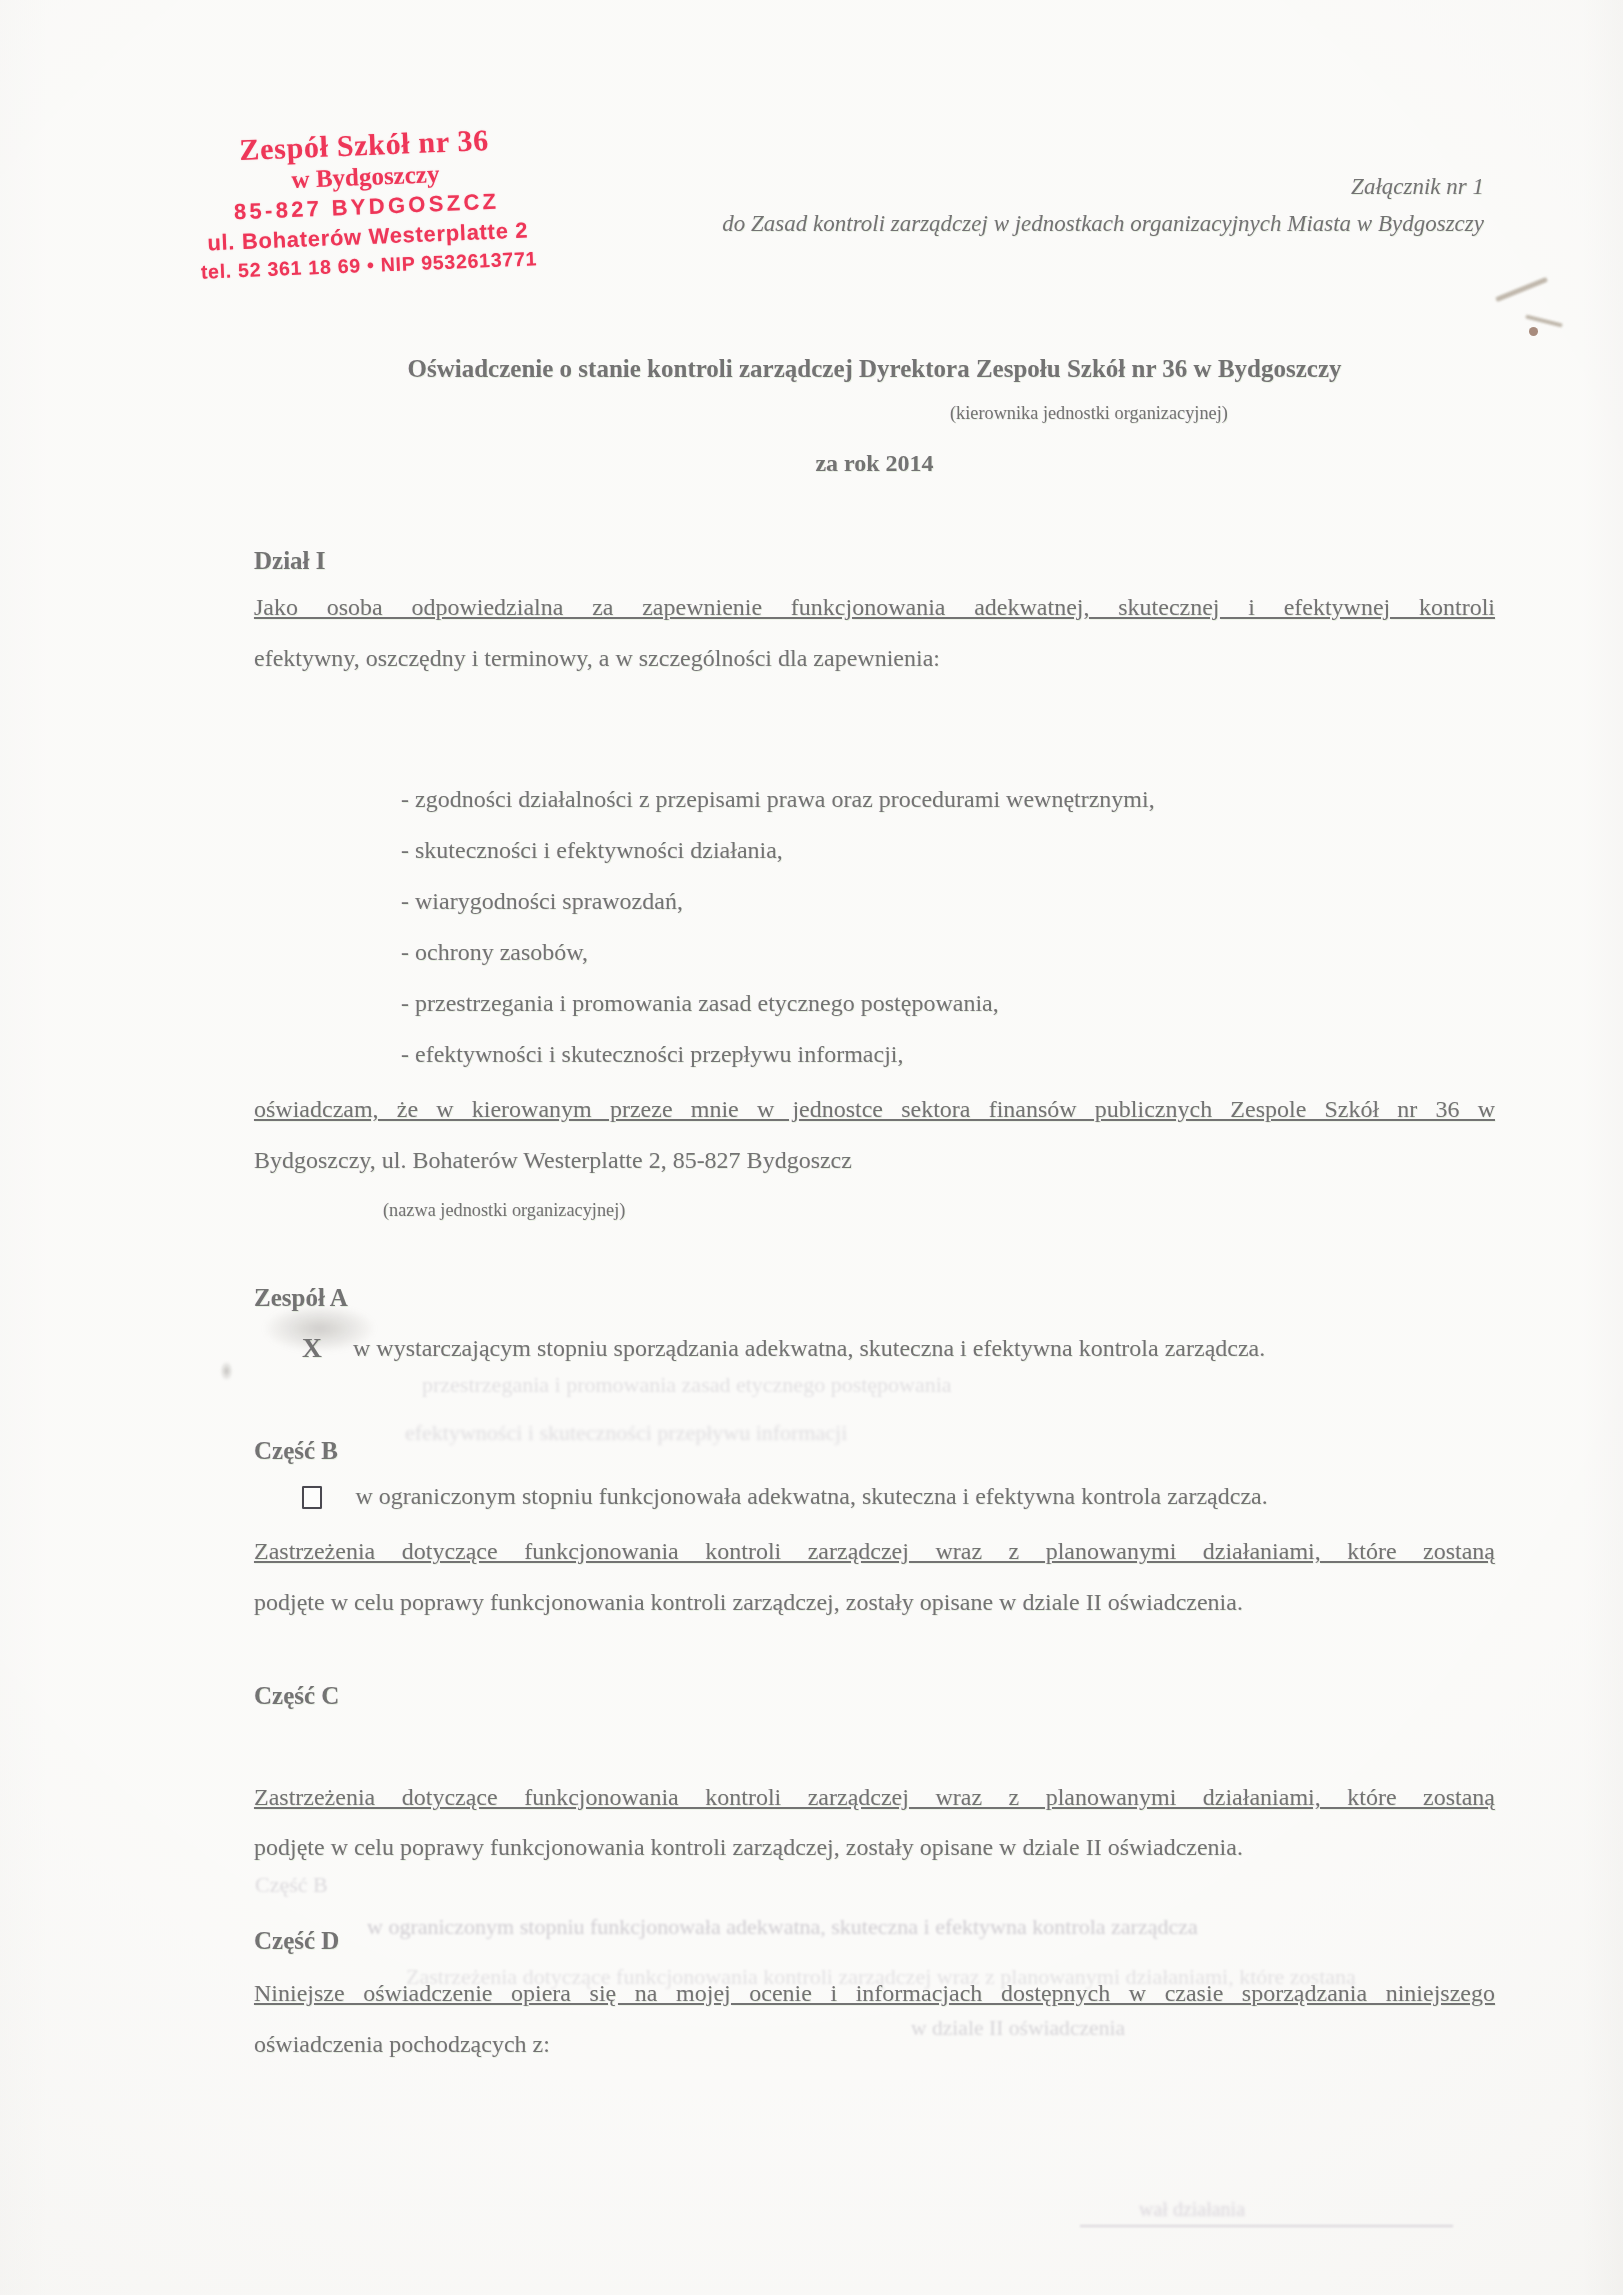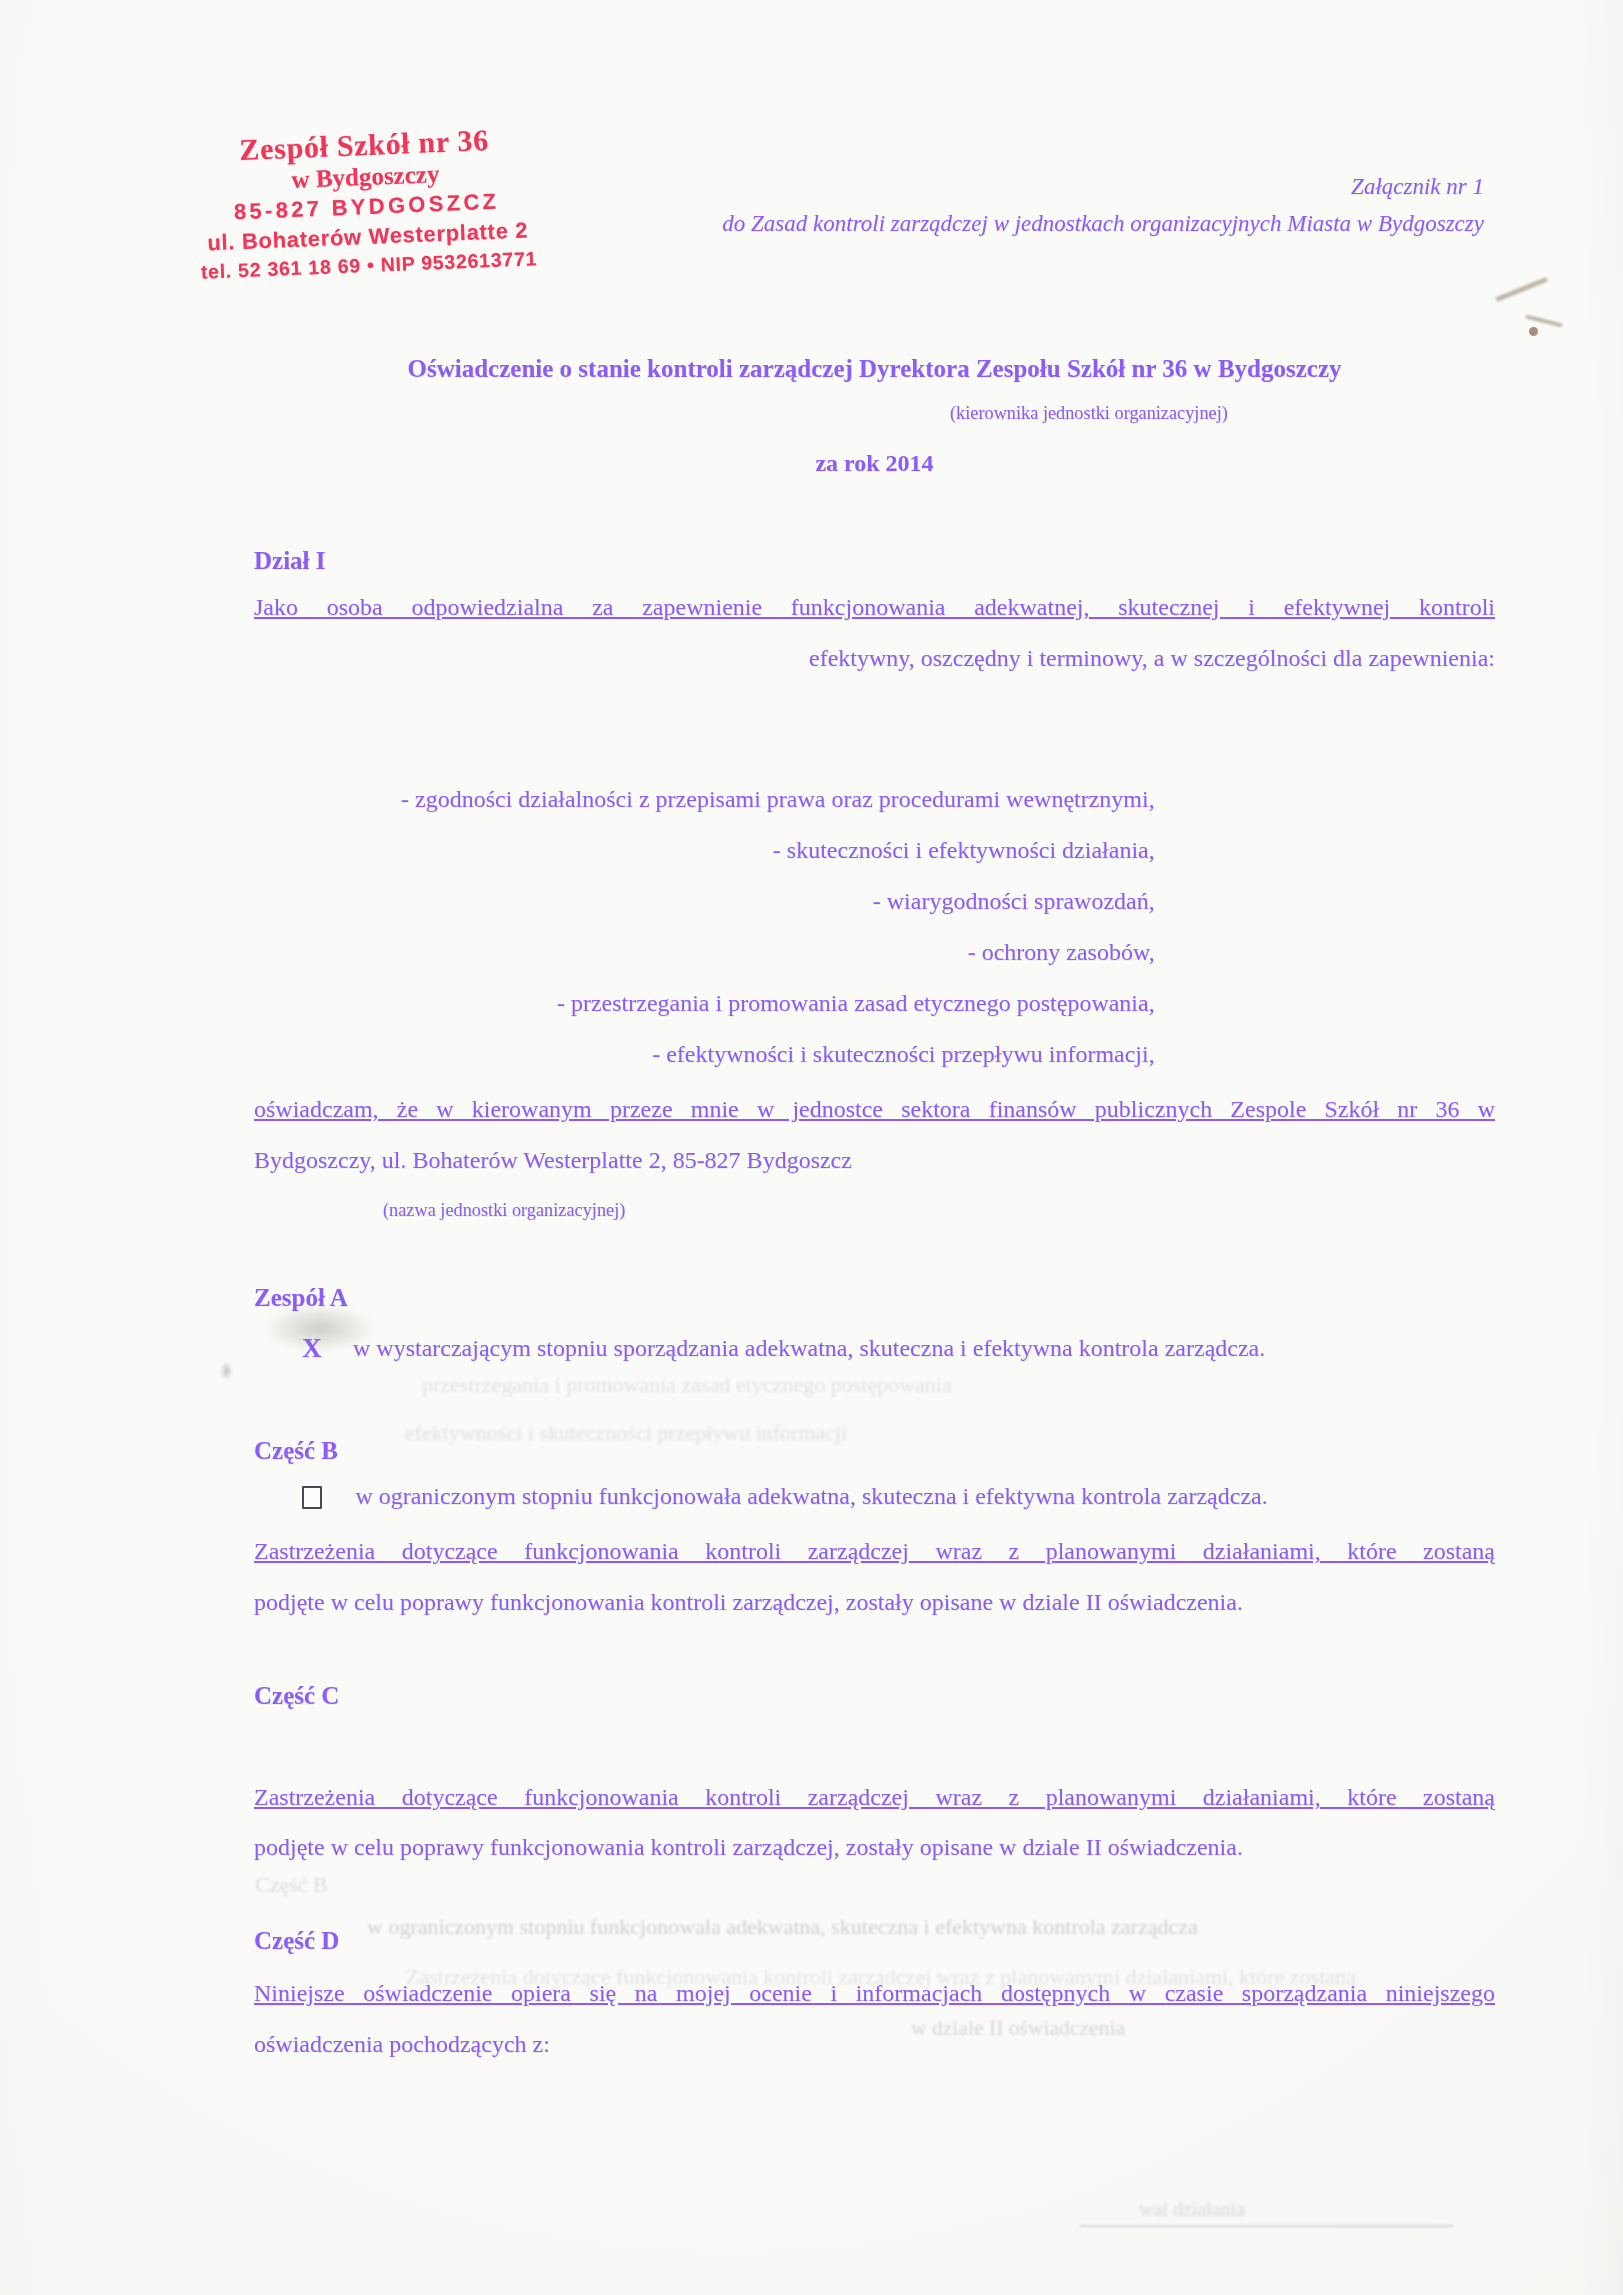--- a/index.html
+++ b/index.html
@@ -2,32 +2,32 @@
 <html lang="pl" style="font-size:10.5px"><head>
 <meta charset="utf-8">
 <style>
   html,body{margin:0;padding:0;}
   body{width:1623px;height:2295px;background:#e9e8e4;font-family:"Liberation Serif", serif;}
   .page{position:absolute;left:0;top:0;width:1623px;height:2295px;background:#f6f5f2;overflow:hidden;}
   .vignette{position:absolute;inset:0;pointer-events:none;
     background:
       radial-gradient(ellipse 150% 120% at 45% 40%, rgba(255,255,255,0.5) 40%, rgba(150,145,135,0.07) 100%),
       linear-gradient(to right, rgba(120,115,105,0.03), rgba(255,255,255,0) 3%, rgba(255,255,255,0) 97.5%, rgba(120,115,105,0.06));}
-  .txt{color:#8b5cf6;text-shadow:0.7px 0.7px 0 rgba(120,185,95,0.14), -0.7px 0 0 rgba(185,95,185,0.10);}
+  .txt{color:#737373;text-shadow:0.7px 0.7px 0 rgba(120,185,95,0.14), -0.7px 0 0 rgba(185,95,185,0.10);}
   .abs{position:absolute;}
   .b{font-weight:bold;}
   .it{font-style:italic;}
   .fs37{font-size:24px;}
   .fs38{font-size:25px;}
   .fs28{font-size:18.3px;}
   .fs35{font-size:23px;}
   .center{text-align:center;}
   .right{text-align:right;}
   .jl{text-align:justify;text-align-last:justify;text-decoration:underline;}
-  .line{line-height:51px;height:51px;white-space:nowrap;text-align:right;}
+  .line{line-height:51px;height:51px;white-space:nowrap;}
   .jline{line-height:51px;height:51px;}
   
   .stamp{position:absolute;left:190px;top:128px;width:353px;text-align:center;
          transform:rotate(-2.3deg);color:#ee3658;
          text-shadow:0 0 1.3px rgba(238,54,88,0.35);}
   .stamp .s1{font-size:30px;font-weight:bold;letter-spacing:0.7px;line-height:34px;}
   .stamp .s2{font-size:25px;font-weight:600;line-height:30px;}
   .stamp .s3{font-family:"Liberation Sans",sans-serif;font-weight:700;font-size:22px;letter-spacing:3.3px;line-height:30px;}
   .stamp .s4{font-family:"Liberation Sans",sans-serif;font-weight:700;font-size:22px;letter-spacing:0.7px;line-height:29px;}
   .stamp .s5{font-family:"Liberation Sans",sans-serif;font-weight:700;font-size:19.6px;letter-spacing:0.7px;line-height:29px;}

